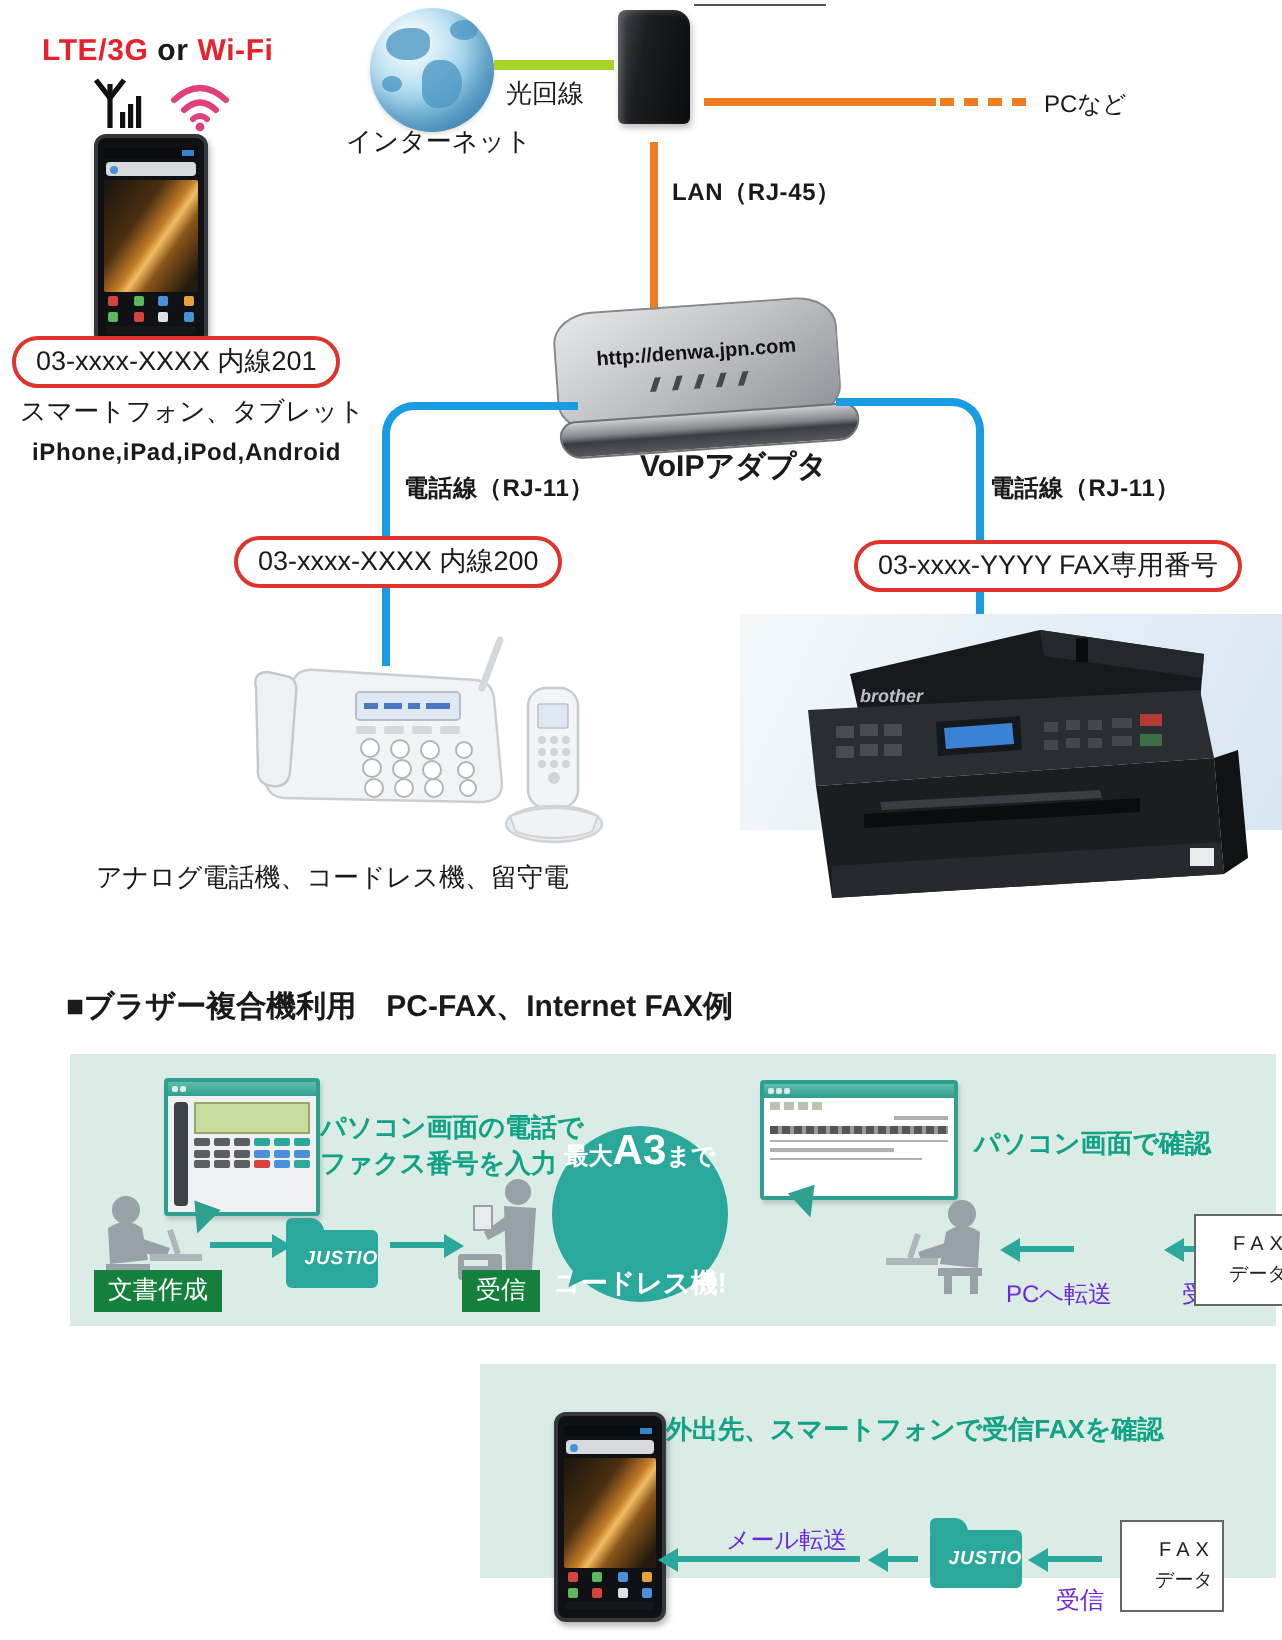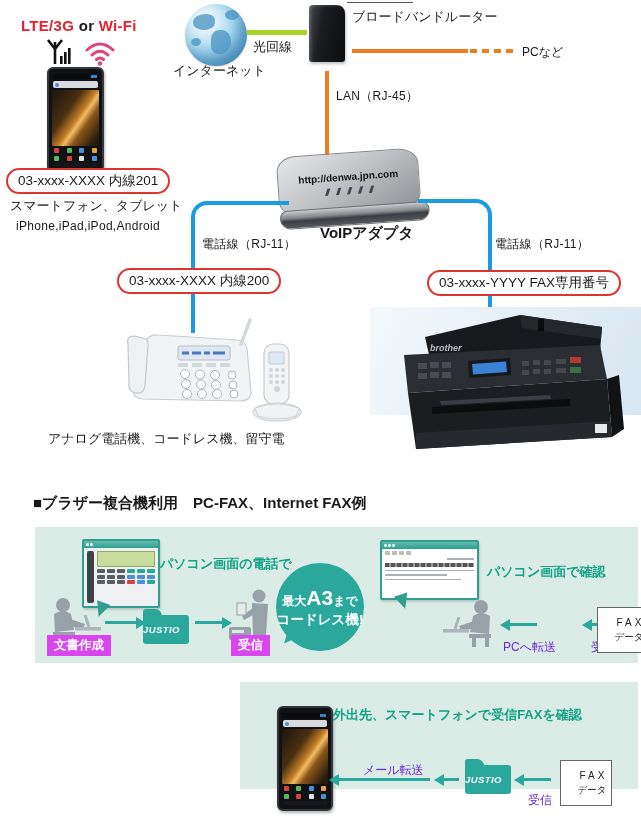--- a/index.html
+++ b/index.html
@@ -6,21 +6,21 @@
   .stage{position:relative;width:641px;height:820px;background:#fff;overflow:hidden;
          font-family:"Liberation Sans",sans-serif;color:#1a1a1a;}
   .abs{position:absolute;}
   .nowrap{white-space:nowrap;}
 
   
   .red-t{color:#e8212e;}
   .sig-label{font-size:15px;font-weight:bold;letter-spacing:.3px;}
   .jp13{font-size:13px;}
   .jp12{font-size:12px;}
-  .mono-ish{font-size:12px;letter-spacing:.3px;}
+  .mono-ish{font-size:12px;letter-spacing:.3px;font-weight:bold;}
   .voip-label{font-size:15px;font-weight:bold;}
   .heading{font-size:15px;font-weight:bold;}
   .teal-cap{color:#12a285;font-size:13px;font-weight:bold;line-height:1.4;}
   .black-cap{font-size:12px;color:#6d28d9;}
 
   
   .redbox{border:2px solid #e0332c;border-radius:13px;background:#fff;
           font-size:13.5px;padding:2px 10px;white-space:nowrap;color:#1a1a1a;text-align:center;}
 
   
@@ -70,36 +70,36 @@
   .sp-icons{display:flex;justify-content:space-between;padding:2px 2px 1px;}
   .sp-icons i{width:5px;height:5px;border-radius:1px;}
   .sp-dockbar{height:4px;background:#15171a;border-radius:1px;margin:1px 1px 0;}
   .c-red{background:#d6433b;} .c-grn{background:#5cb85c;} .c-blu{background:#4a90d9;} .c-org{background:#e8a13c;} .c-wht{background:#dfe2e5;}
 
   
   .printer-bg{background:linear-gradient(115deg,#f4f8fb 0%,#e6eff6 45%,#d7e6f1 100%);}
 
   
   .panel{background:#dbece7;}
-  .chip{background:#d946ef;color:#fff;font-size:12.5px;font-weight:bold;padding:2px 7px;white-space:nowrap;}
+  .chip{background:#15803d;color:#fff;font-size:12.5px;font-weight:normal;padding:2px 7px;white-space:nowrap;}
   .folder{width:46px;height:29px;background:#2aa89b;border-radius:3px;position:relative;
-    display:flex;align-items:center;justify-content:flex-start;}
+    display:flex;align-items:center;justify-content:flex-end;}
   .folder::before{content:"";position:absolute;top:-6px;left:0;width:19px;height:8px;background:#2aa89b;border-radius:3px 7px 0 0;}
   .folder span{color:#fff;font-size:9.5px;font-weight:bold;font-style:italic;letter-spacing:.4px;}
   .faxbox{width:38px;height:44px;background:#fff;border:1px solid #666;
     display:flex;flex-direction:column;align-items:center;justify-content:center;gap:3px;padding-left:12px;}
   .faxbox .l1{font-size:10px;letter-spacing:3px;color:#222;margin-left:3px;}
   .faxbox .l2{font-size:9.5px;color:#222;}
   .arrow{height:3px;background:#2aa89b;position:absolute;}
   .arrow.r::after{content:"";position:absolute;right:-9px;top:-4.5px;
     border-left:10px solid #2aa89b;border-top:6px solid transparent;border-bottom:6px solid transparent;}
   .arrow.l::before{content:"";position:absolute;left:-9px;top:-4.5px;
     border-right:10px solid #2aa89b;border-top:6px solid transparent;border-bottom:6px solid transparent;}
   .bubble{width:88px;height:88px;border-radius:50%;background:#2aa89b;color:#fff;
-    display:flex;flex-direction:column;align-items:center;justify-content:center;line-height:1.25;position:relative;}
+    display:flex;flex-direction:column;align-items:center;justify-content:space-between;line-height:1.25;position:relative;}
   .bubble::after{content:"";position:absolute;left:2px;bottom:-4px;width:0;height:0;
     border:10px solid transparent;border-top:22px solid #2aa89b;transform:rotate(40deg);}
   .bubble .b1{font-size:12px;font-weight:bold;}
   .bubble .b1 .a3{font-size:21px;}
   .bubble .b2{font-size:13.5px;font-weight:bold;}
 
   
   .win{border:2px solid #2f9f90;background:#eef0f2;border-radius:2px;overflow:hidden;
     box-shadow:1px 2px 2px rgba(0,0,0,.15);display:flex;flex-direction:column;}
   .win .tb{height:7px;background:linear-gradient(#63bcac,#2f9f90);flex:none;display:flex;align-items:center;gap:1px;padding-left:2px;}
@@ -178,21 +178,20 @@
       <i class="g3"></i>
       <i class="g4"></i>
   </div>
   <div class="abs jp13 nowrap" style="left:173px;top:62px;">インターネット</div>
 
   <div class="abs line-green" style="left:247px;top:30px;width:60px;"></div>
   <div class="abs jp13 nowrap" style="left:253px;top:38px;">光回線</div>
 
   <div class="abs router" style="left:309px;top:5px;"></div>
   <div class="abs leader" style="left:347px;top:2px;width:66px;"></div>
-  <div class="abs jp13 nowrap" style="left:352px;top:8px;">ブロードバンドルーター</div>
 
   <div class="abs line-orange" style="left:352px;top:49px;width:116px;height:4px;"></div>
   <div class="abs line-orange-dash" style="left:470px;top:49px;width:48px;"></div>
   <div class="abs jp12 nowrap" style="left:522px;top:44px;">PCなど</div>
 
   <div class="abs line-orange" style="left:325px;top:71px;width:4px;height:87px;"></div>
   <div class="abs mono-ish nowrap" style="left:336px;top:88px;">LAN（RJ-45）</div>
 
   <div class="abs voip-wrap" style="left:278px;top:152px;">
     <div class="voip-top">
@@ -343,20 +342,21 @@
               <i class="k-b"></i>
               <i class="k-t"></i>
           </div>
         </div>
       </div>
     </div>
     <div class="abs tail" style="left:58px;top:75px;transform:rotate(20deg);"></div>
 
     <div class="abs teal-cap nowrap" style="left:125px;top:28px;">
       <div>パソコン画面の電話で</div>
+      <div>ファクス番号を入力</div>
     </div>
 
     <svg class="abs" style="left:6px;top:70px;" width="66" height="48" viewBox="0 0 66 48">
       <circle class="silh" cx="22" cy="8" r="7"></circle>
       <path class="silh" d="M13 17 Q22 11 30 17 L33 33 L14 35 Z"></path>
       <path class="silh" d="M29 22 L44 27 L42 32 L28 29 Z"></path>
       <path d="M44 18 L48 30" stroke="#aeb6bb" stroke-width="3"></path>
       <rect x="34" y="30" width="26" height="3.5" fill="#aeb6bb"></rect>
       <rect x="12" y="35" width="22" height="4" class="silh"></rect>
       <rect x="14" y="39" width="4" height="9" class="silh"></rect>

